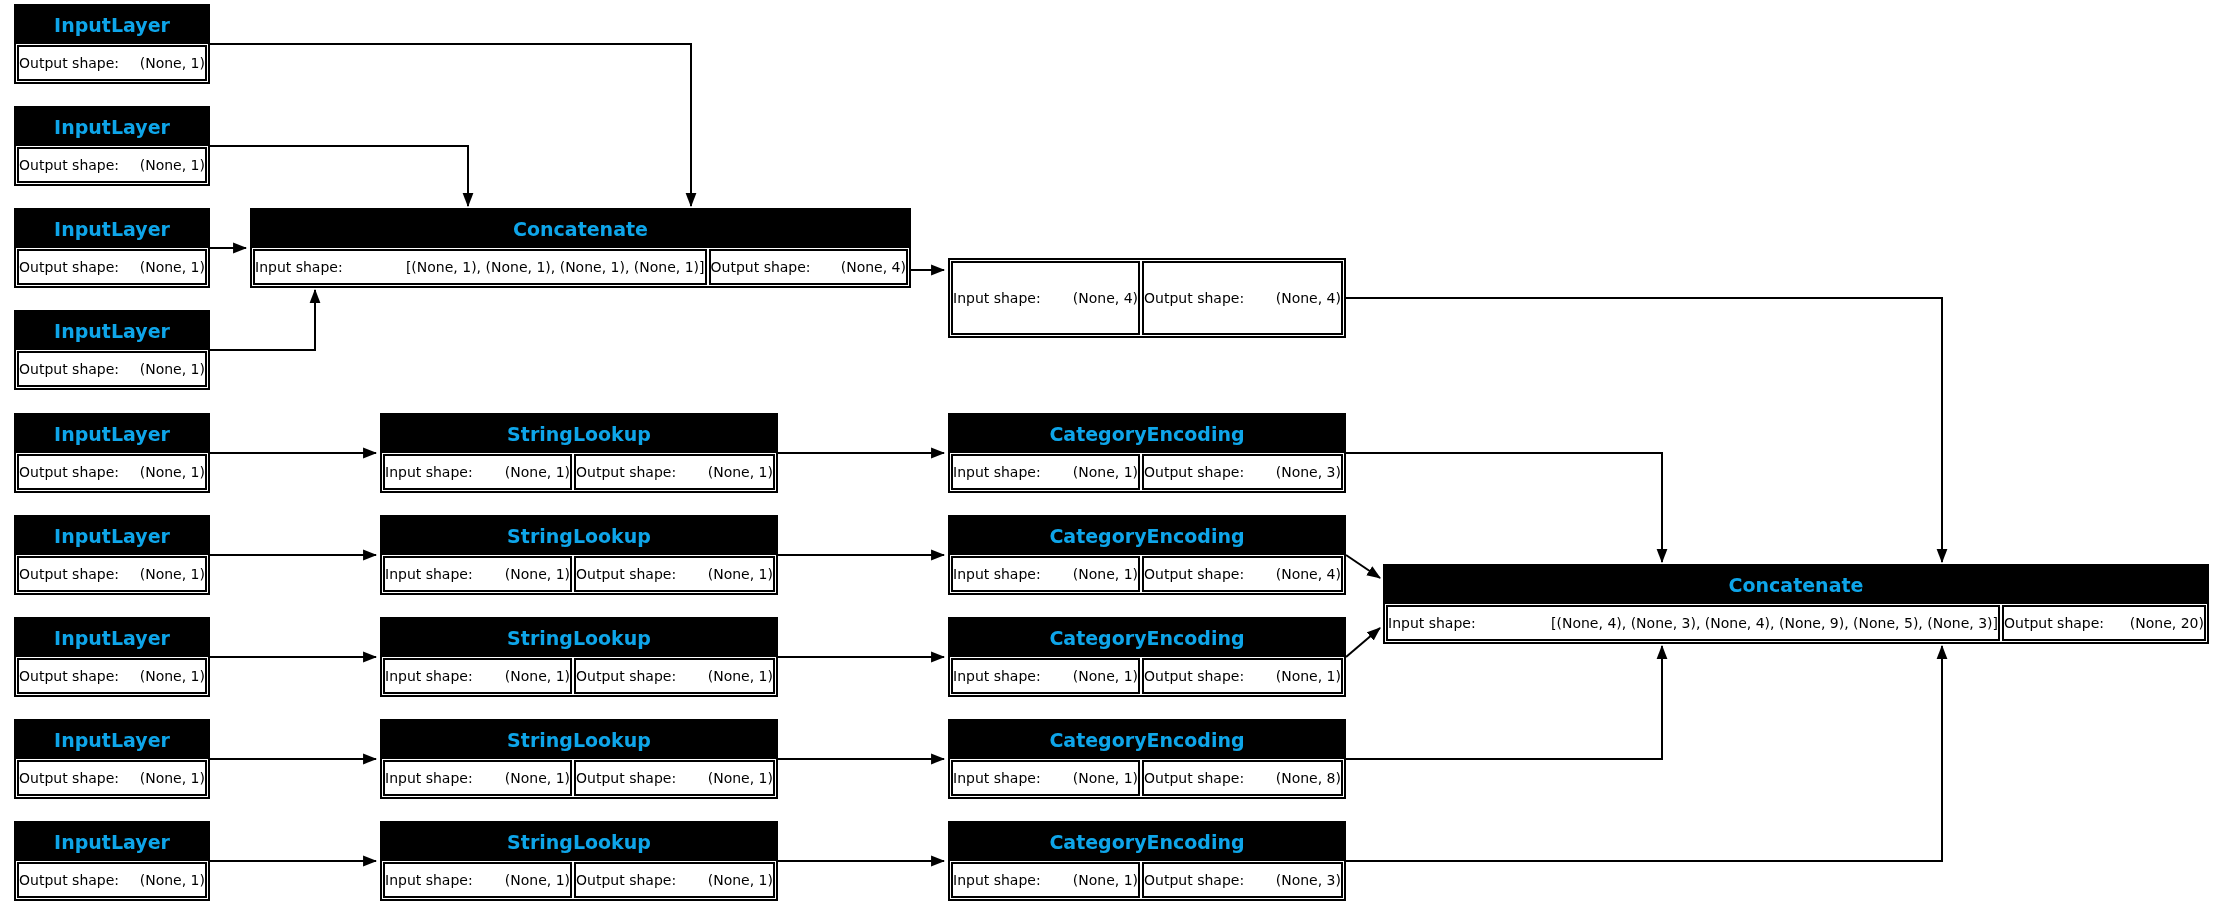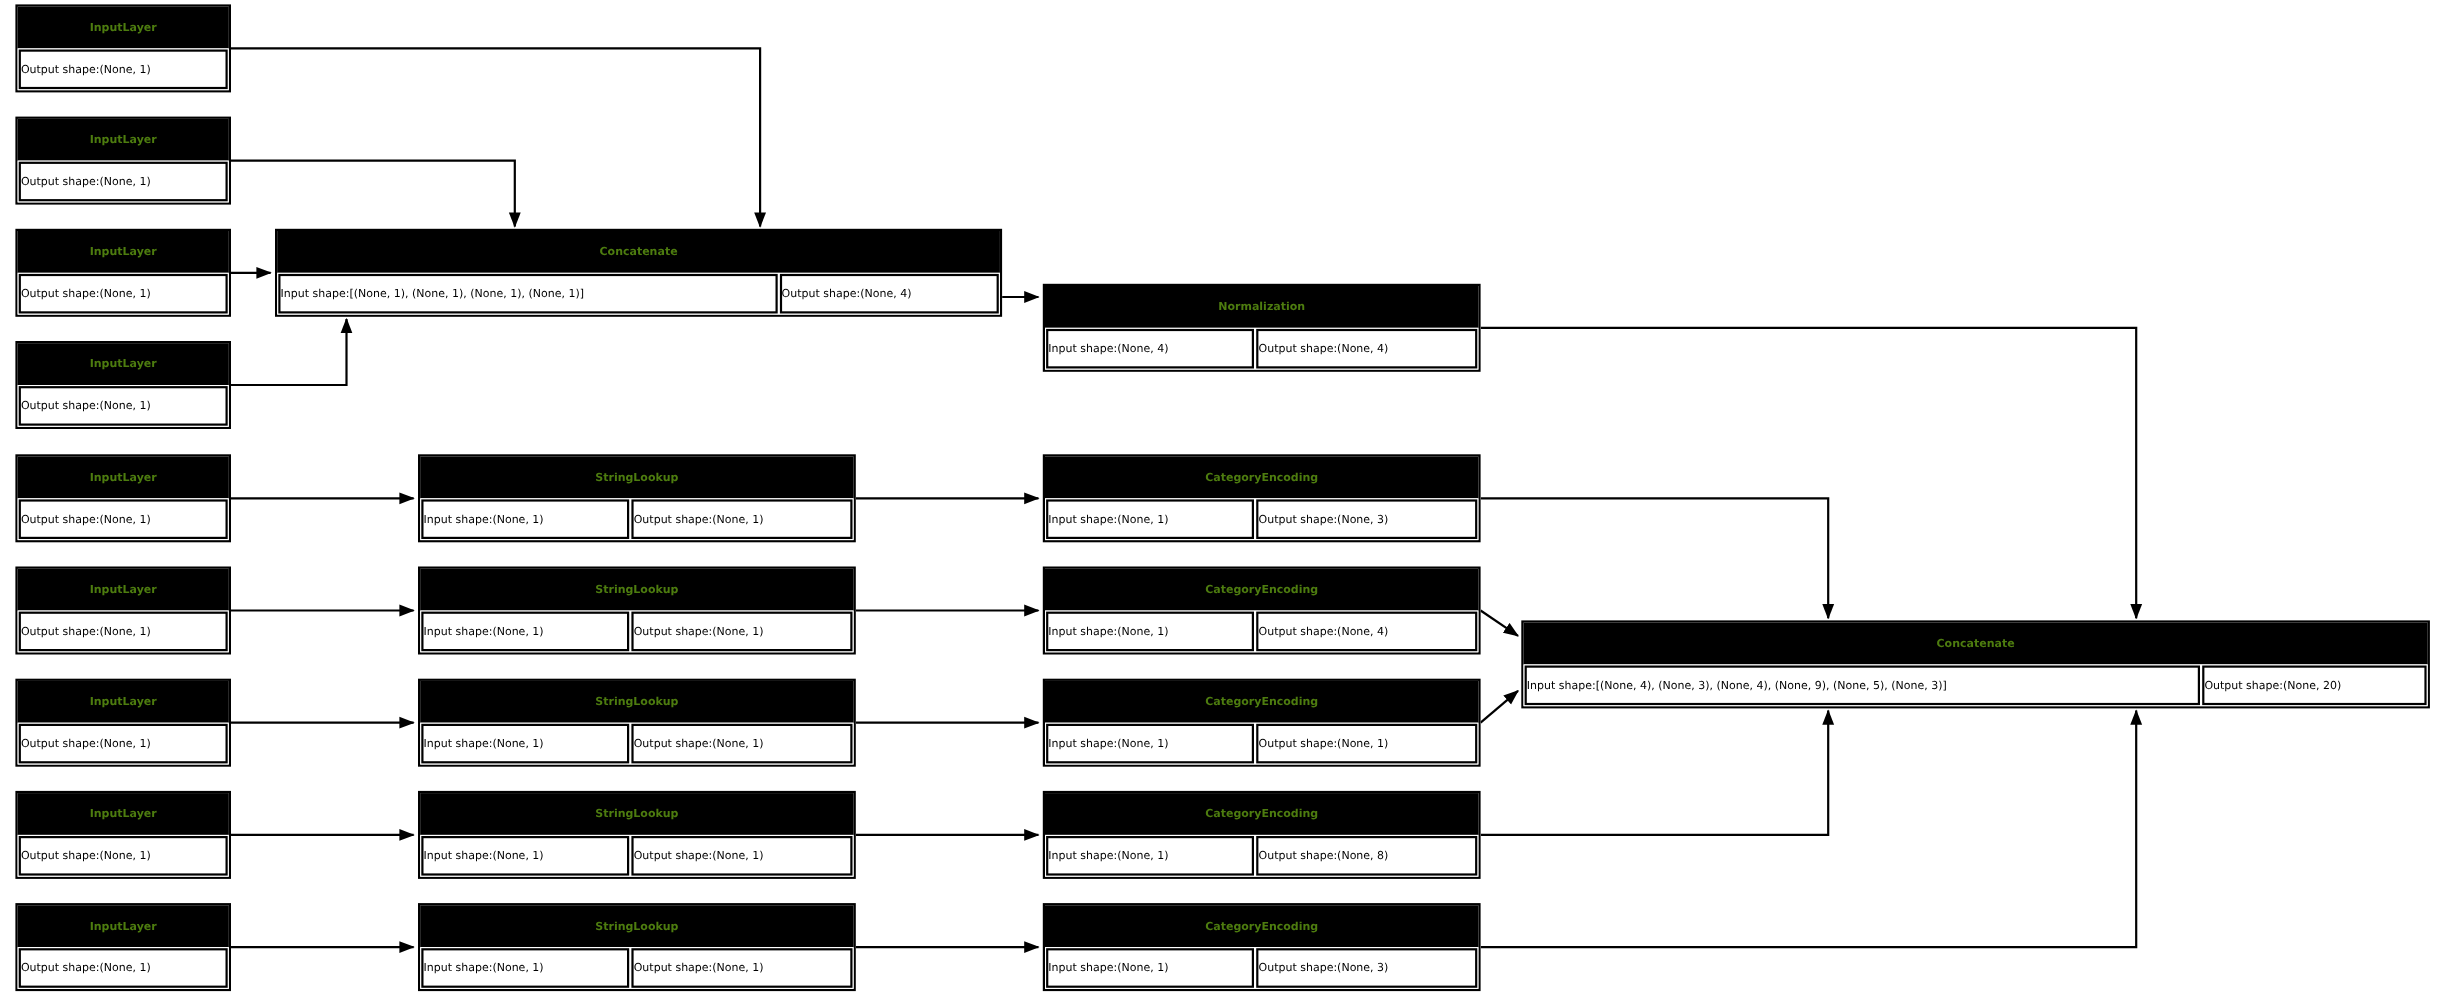--- a/index.html
+++ b/index.html
@@ -16,46 +16,46 @@
     height: 80px;
     box-sizing: border-box;
     background: #ffffff;
     border: 2px solid #000000;
     display: flex;
     flex-direction: column;
   }
   .node .title {
     flex: 0 0 38px;
     background: #000000;
-    color: #4d7c0f;
+    color: #0ea5e9;
     font-weight: bold;
-    font-size: 10px;
+    font-size: 19px;
     display: flex;
     align-items: center;
     justify-content: center;
     white-space: nowrap;
   }
   .node .cells {
     flex: 1 1 auto;
     display: flex;
     gap: 2px;
     padding: 1px;
     background: #ffffff;
     min-height: 0;
   }
   .node .cell {
     flex: 1 1 0;
     background: #ffffff;
     border: 2px solid #000000;
     box-sizing: border-box;
     display: flex;
     align-items: center;
-    justify-content: flex-start;
+    justify-content: space-between;
     white-space: nowrap;
-    font-size: 10px;
+    font-size: 14px;
     color: #000000;
     overflow: hidden;
   }
   .node .cell .val { font-weight: normal; }
   .cell-wide-23 { flex: 2.3 1 0 !important; }
   .cell-wide-30 { flex: 3.05 1 0 !important; }
   .cell-narrow { flex: 0.94 1 0 !important; }
   #edges {
     position: absolute;
     left: 0; top: 0;
@@ -156,21 +156,20 @@
           <span class="val">[(None, 1), (None, 1), (None, 1), (None, 1)]</span>
         </div>
       <div class="cell">
           <span>Output shape: </span>
           <span class="val">(None, 4)</span>
         </div>
     </div>
   </div>
 
   <div class="node" style="left:948px;top:258px;width:398px">
-    <div class="title">Normalization</div>
     <div class="cells">
       <div class="cell cell-narrow">
           <span>Input shape: </span>
           <span class="val">(None, 4)</span>
         </div>
       <div class="cell">
           <span>Output shape: </span>
           <span class="val">(None, 4)</span>
         </div>
     </div>

